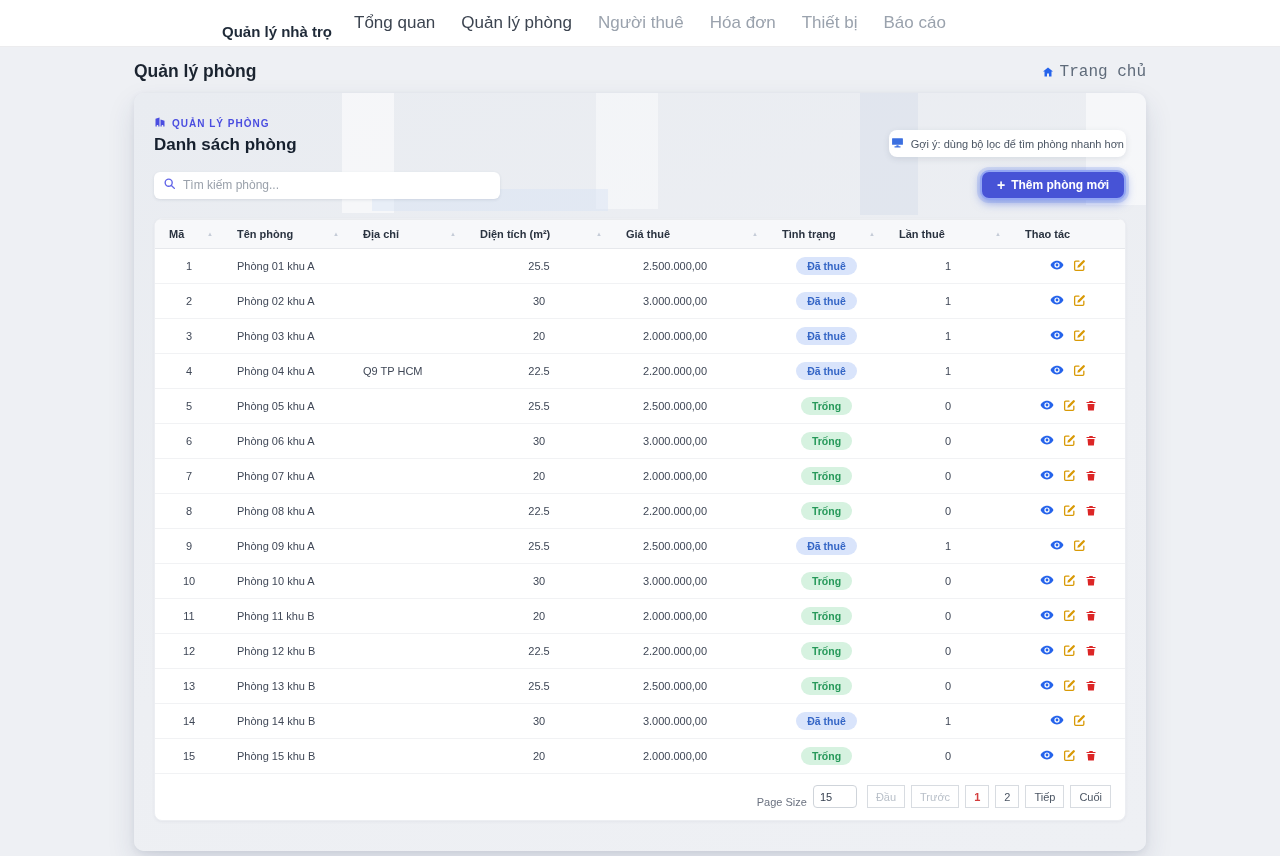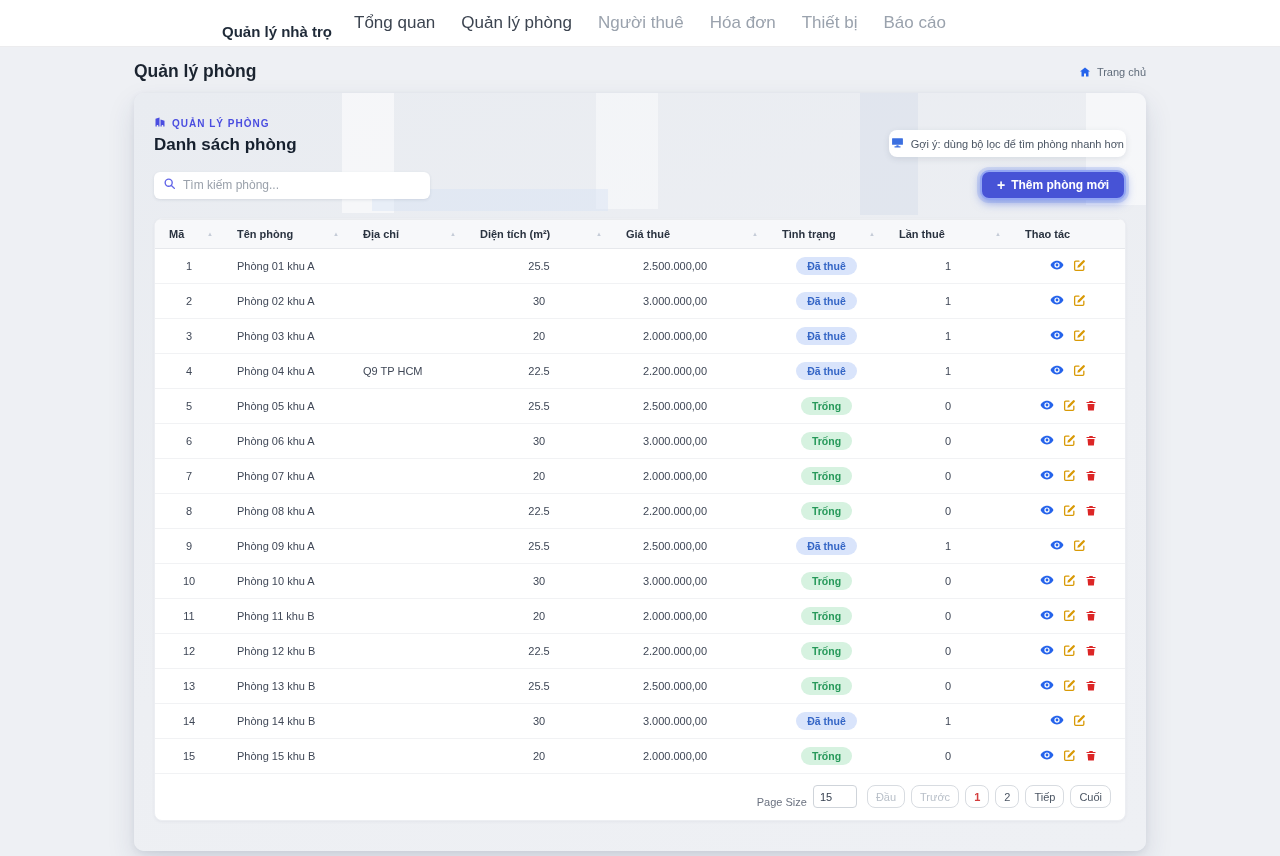--- a/index.html
+++ b/index.html
@@ -18,21 +18,21 @@
   .nav-links { display:flex; align-items:center; gap:26px; }
   .nav-link { font-size:17px; color:#3c4450; cursor:pointer; }
   .nav-link.muted { color:#9aa2ad; }
 
   
   .page-head {
     width:1012px; margin:14px auto 11px; display:flex;
     justify-content:space-between; align-items:center;
   }
   .page-title { font-size:17.5px; font-weight:bold; color:#1b2430; }
-  .breadcrumb { display:flex; align-items:center; gap:6px; font-size:11px; color:#5f6b7a; }
+  .breadcrumb { display:flex; align-items:center; gap:6px; font-size:16px; color:#5f6b7a;font-family:Liberation Mono, monospace; }
   .breadcrumb svg { display:block; }
 
   
   .card {
     position:relative; width:1012px; margin:0 auto; border-radius:10px;
     background:linear-gradient(160deg,#e9ecf1 0%,#edeff3 55%,#eef0f4 100%);
     box-shadow:0 12px 28px rgba(40,55,90,.13), 0 2px 6px rgba(40,55,90,.08);
     padding:15px 20px 30px; overflow:hidden;
   }
   .deco { position:absolute; pointer-events:none; }
@@ -47,21 +47,21 @@
     font-size:10px; font-weight:bold; letter-spacing:1px; color:#4a4de0; }
   .panel-heading { font-size:17px; font-weight:bold; color:#16202e; margin-top:5px; }
   .hint-pill {
     margin-top:22px; background:#ffffff; border-radius:8px; padding:6px 2px;
     display:flex; align-items:center; gap:7px; font-size:11px; color:#4b5563;
     box-shadow:0 2px 6px rgba(60,70,100,.12);
   }
 
   .controls { position:relative; display:flex; justify-content:space-between; align-items:center; margin-top:13px; }
   .searchbox {
-    width:276px; height:27px; background:#ffffff; border-radius:6px;
+    width:346px; height:27px; background:#ffffff; border-radius:6px;
     display:flex; align-items:center; padding:0 9px; gap:7px;
     box-shadow:0 1px 3px rgba(60,70,100,.12);
   }
   .searchbox input {
     border:none; outline:none; flex:1; font-size:12px; color:#374151;
     font-family:inherit; background:transparent;
   }
   .searchbox input::placeholder { color:#9aa1ab; }
   .add-btn {
     height:30px; padding:0 15px; border-radius:9px; cursor:pointer;
@@ -113,21 +113,21 @@
   .pager {
     display:flex; justify-content:flex-end; align-items:flex-end; gap:6px;
     padding:11px 14px 12px; border-top:1px solid #f1f2f4; font-size:11px; color:#6b7280;
   }
   .pager input {
     width:44px; height:23px; border:1px solid #cfd4da; border-radius:4px;
     padding:0 6px; font-size:11px; color:#374151; font-family:inherit; margin-right:4px;
   }
   .pg-btn {
     height:23px; padding:0 8px; background:#ffffff; border:1px solid #d8dce1;
-    border-radius:8px; font-size:11px; color:#4b5563; font-family:inherit; cursor:pointer;
+    border-radius:0; font-size:11px; color:#4b5563; font-family:inherit; cursor:pointer;
   }
   .pg-btn.disabled { color:#b9c0c9; cursor:default; }
   .pg-btn.active { color:#d43d3d; font-weight:bold; }
 </style>
 </head>
 <body>
 
 <div class="topnav">
   <div class="brand">Quản lý nhà trọ</div>
   <div class="nav-links" id="nav-items">

